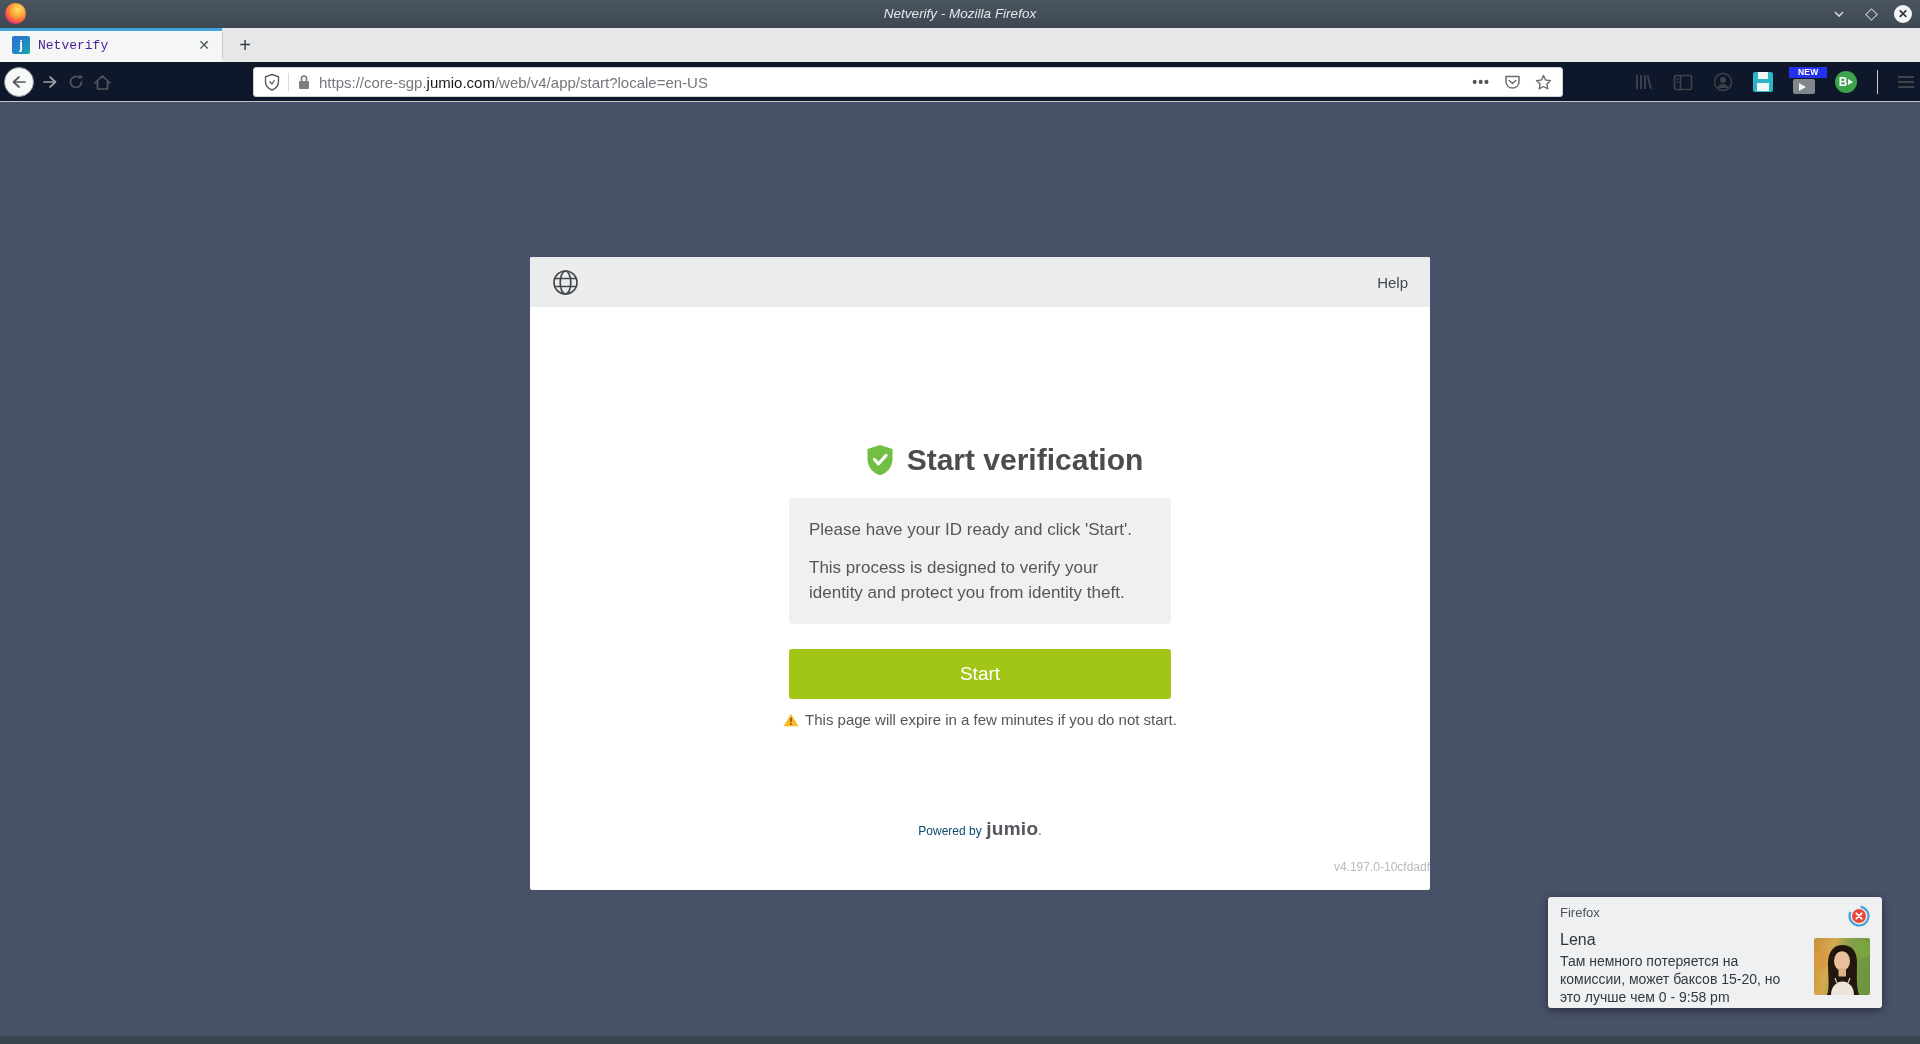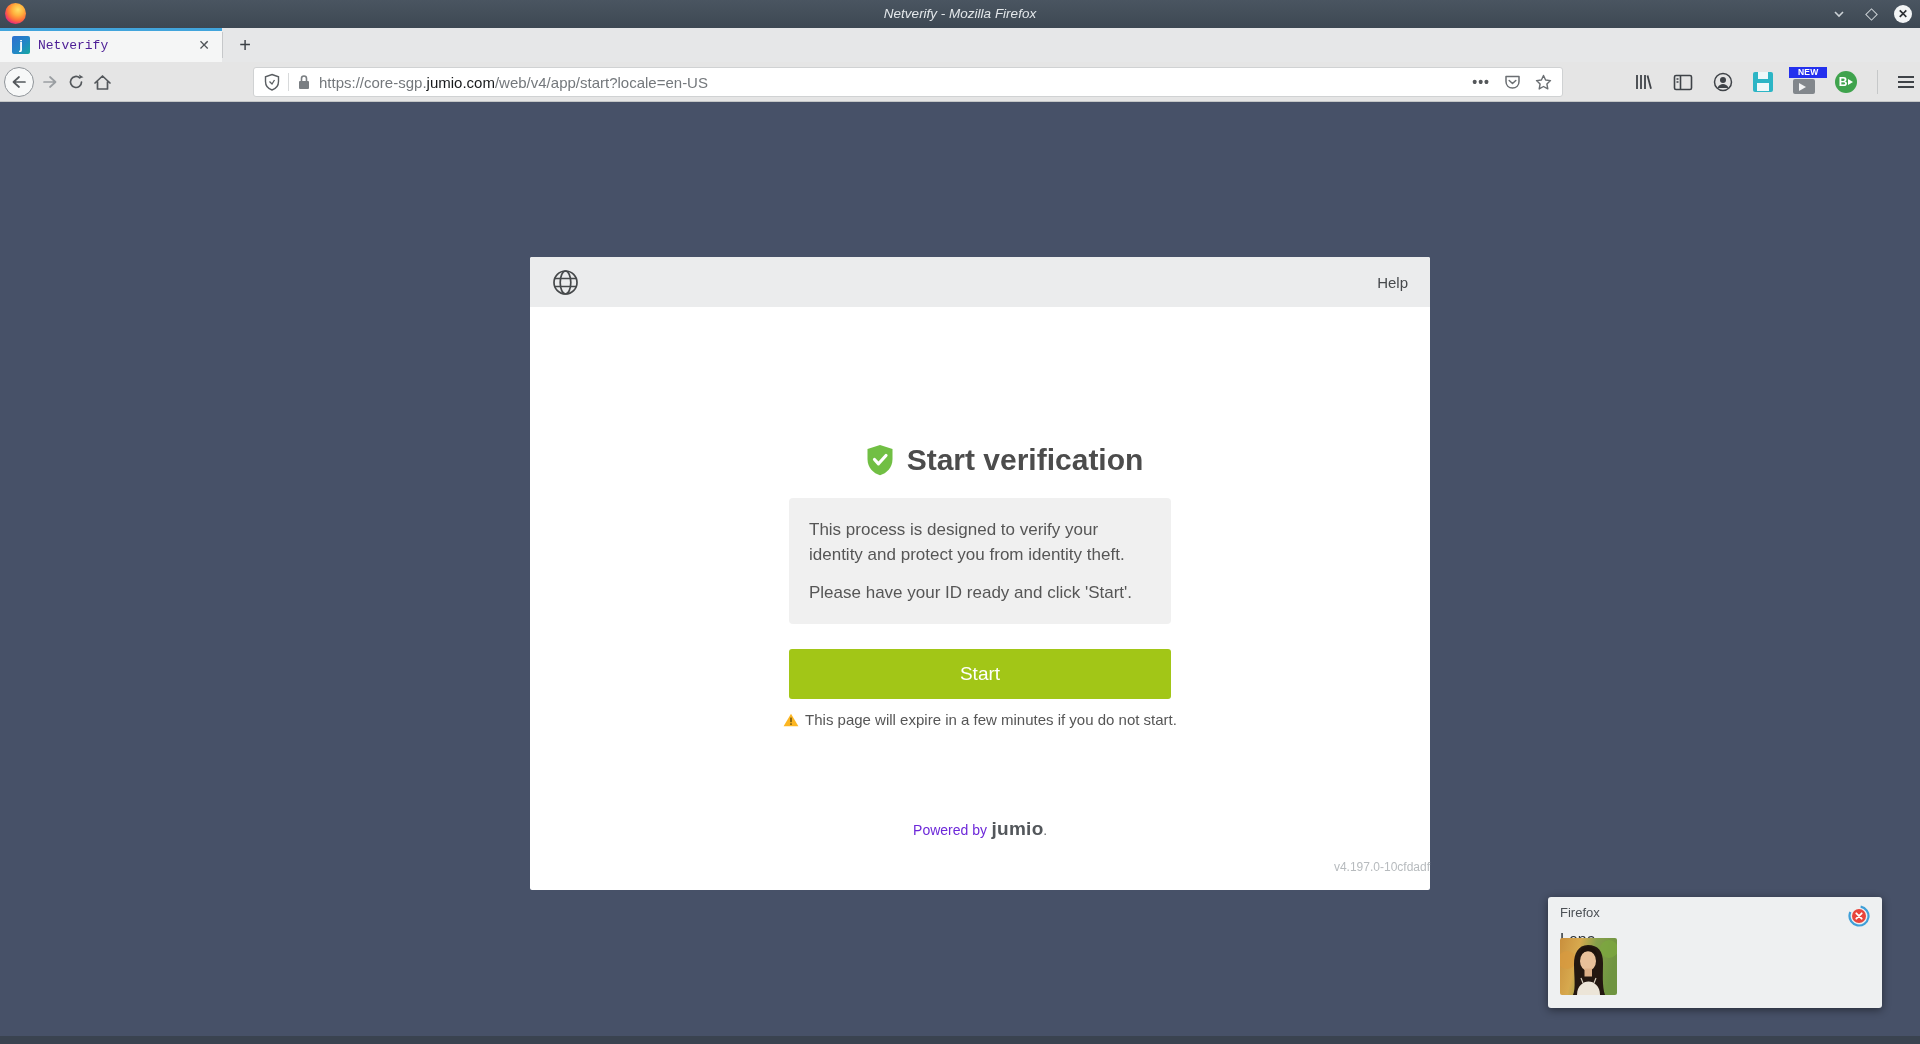--- a/index.html
+++ b/index.html
@@ -27,21 +27,21 @@
   .favicon { width:18px; height:18px; border-radius:2px; margin:0 8px 0 4px;
     background:linear-gradient(135deg,#2e6fd0 0%, #2387c6 55%, #16aaa0 100%);
     color:#fff; font-size:13px; font-weight:bold; text-align:center; line-height:17px; }
   .tab-label { flex:1; font-size:13px; color:#4c1d95; white-space:nowrap; overflow:hidden;font-family:Liberation Mono, monospace; }
   .tab-close { color:#4f5458; font-size:14px; padding:0 4px; }
   .tab-sep { width:1px; height:26px; margin-top:4px; background:#c6c8ca; }
   .newtab { width:44px; height:34px; display:flex; align-items:center; justify-content:center;
     font-size:20px; color:#3a3f44; }
 
   
-  .navbar { position:absolute; left:0; top:62px; width:1920px; height:40px; background:#e5e5e5;
+  .navbar { position:absolute; left:0; top:62px; width:1920px; height:40px; background:#0f172a;
     border-bottom:1px solid #c4c6c7; display:flex; align-items:center; }
   .nav-btn { display:flex; align-items:center; justify-content:center; height:40px; }
   .btn-back { position:absolute; left:4px; top:5px; width:30px; height:30px; border:1px solid #8f9499;
     border-radius:50%; display:flex; align-items:center; justify-content:center; background:#f7f8f8; }
   .btn-fwd { position:absolute; left:36px; top:5px; width:28px; height:30px; }
   .btn-reload { position:absolute; left:62px; top:5px; width:28px; height:30px; }
   .btn-home { position:absolute; left:88px; top:5px; width:28px; height:30px; }
   .urlbar { position:absolute; left:253px; top:5px; width:1310px; height:30px; background:#fff;
     border:1px solid #d0d2d3; border-radius:3px; display:flex; align-items:center; padding:0 10px; }
   .url-sep { width:1px; height:18px; background:#d8dadb; margin:0 8px; }
@@ -81,21 +81,21 @@
   .heading { font-size:30px; font-weight:bold; color:#4c4c4c; }
   .info-box { width:382px; margin:21px auto 0; background:#f0f0f0; border-radius:4px; padding:19px 20px; }
   .info-box p { font-size:17px; color:#565656; line-height:25px; }
   .info-box p + p { margin-top:13px; }
   .start-btn { width:382px; height:50px; margin:25px auto 0; background:#a2c617; border:none;
     border-radius:3px; color:#fff; font-size:19px; display:flex; align-items:center; justify-content:center;
     cursor:pointer; font-family:"Liberation Sans", sans-serif; }
   .warning-row { margin-top:12px; display:flex; align-items:center; justify-content:center; gap:6px;
     font-size:15px; color:#565656; }
   .card-footer { position:absolute; left:0; right:0; bottom:16px; text-align:center; }
-  .powered { font-size:14px; color:#6d28d9;margin-top:14px; }
+  .powered { font-size:12px; color:#0c4a6e;margin-top:14px; }
   .brand { font-size:19px; font-weight:bold; color:#53575b; letter-spacing:0.3px; }
   .brand-dot { font-size:12px; color:#53575b; }
   .version { margin-top:20px; font-size:12px; color:#b7bbbe;text-align:right; }
 
   
   .notif { position:absolute; left:1548px; top:897px; width:334px; height:111px; background:#eef0f1;
     border-radius:3px; box-shadow:0 2px 8px rgba(0,0,0,0.45); padding:8px 12px 10px; }
   .notif-head { display:flex; align-items:flex-start; justify-content:space-between; }
   .notif-app { font-size:13px; color:#4c5156; }
   .notif-sender { margin-top:4px; font-size:16px; color:#2f353a; }
@@ -243,22 +243,22 @@
       <span class="icon">
         <svg width="30" height="32" viewBox="0 0 30 32">
             <path d="M15 1 L27.5 5 V15 C27.5 24 21.5 29.3 15 31.2 C8.5 29.3 2.5 24 2.5 15 V5 Z" fill="#71bf44"></path>
             <path d="M9.5 15.5 L13.5 19.8 L21 11.5" stroke="#fff" stroke-width="3.2" fill="none" stroke-linecap="round" stroke-linejoin="round"></path>
           </svg>
       </span>
       <span class="heading">Start verification</span>
     </div>
 
     <div class="info-box">
+      <p>Please have your ID ready and click 'Start'.</p>
       <p>This process is designed to verify your identity and protect you from identity theft.</p>
-      <p>Please have your ID ready and click 'Start'.</p>
     </div>
 
     <button class="start-btn">Start</button>
 
     <div class="warning-row">
       <span class="icon">
         <svg width="16" height="14" viewBox="0 0 16 14">
             <path d="M8 0.8 L15.4 13.2 H0.6 Z" fill="#fcb622"></path>
             <rect x="7.25" y="4.6" width="1.5" height="4.6" fill="#6b5310"></rect>
             <rect x="7.25" y="10.3" width="1.5" height="1.6" fill="#6b5310"></rect>
@@ -285,20 +285,21 @@
     <span class="icon">
       <svg width="22" height="22" viewBox="0 0 22 22">
           <circle cx="11" cy="11" r="9.5" fill="none" stroke="#3f9fd8" stroke-width="2.2" stroke-dasharray="47 13" transform="rotate(-80 11 11)"></circle>
           <circle cx="11" cy="11" r="7" fill="#e8453c"></circle>
           <path d="M8.3 8.3 L13.7 13.7 M13.7 8.3 L8.3 13.7" stroke="#fff" stroke-width="1.8" stroke-linecap="round"></path>
         </svg>
     </span>
   </div>
   <div class="notif-sender">Lena</div>
   <div class="notif-body">
+    <div class="notif-msg">Там немного потеряется на комиссии, может баксов 15-20, но это лучше чем 0 - 9:58 pm</div>
     <div class="notif-avatar">
       <svg width="57" height="57" viewBox="0 0 57 57">
         <defs>
           <linearGradient id="avbg" x1="0" y1="0" x2="1" y2="0.25">
             <stop offset="0" stop-color="#c98f3c"></stop>
               <stop offset="0.35" stop-color="#d7a94e"></stop>
             <stop offset="0.62" stop-color="#86a04b"></stop>
               <stop offset="1" stop-color="#6f9440"></stop>
           </linearGradient>
         </defs>

